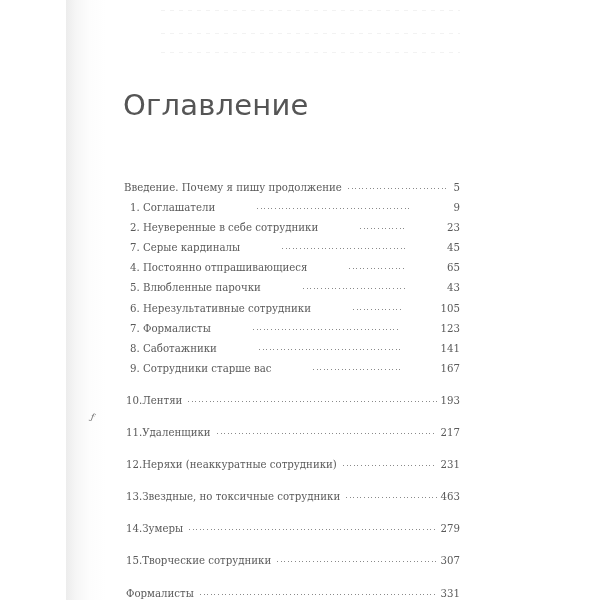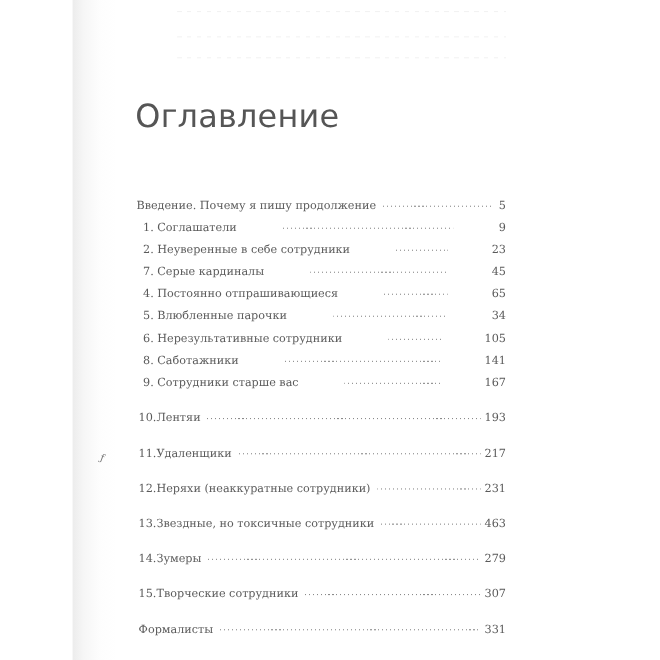--- a/index.html
+++ b/index.html
@@ -110,26 +110,31 @@
     <span class="toc-page">45</span>
   </li>
   <li class="toc-row indent">
     <span class="toc-label">4. Постоянно отпрашивающиеся</span>
     <span class="toc-dots"></span>
     <span class="toc-page">65</span>
   </li>
   <li class="toc-row indent">
     <span class="toc-label">5. Влюбленные парочки</span>
     <span class="toc-dots"></span>
-    <span class="toc-page">34</span>
+    <span class="toc-page">43</span>
   </li>
   <li class="toc-row indent">
     <span class="toc-label">6. Нерезультативные сотрудники</span>
     <span class="toc-dots"></span>
     <span class="toc-page">105</span>
+  </li>
+  <li class="toc-row indent">
+    <span class="toc-label">7. Формалисты</span>
+    <span class="toc-dots"></span>
+    <span class="toc-page">123</span>
   </li>
   <li class="toc-row indent">
     <span class="toc-label">8. Саботажники</span>
     <span class="toc-dots"></span>
     <span class="toc-page">141</span>
   </li>
   <li class="toc-row indent">
     <span class="toc-label">9. Сотрудники старше вас</span>
     <span class="toc-dots"></span>
     <span class="toc-page">167</span>

